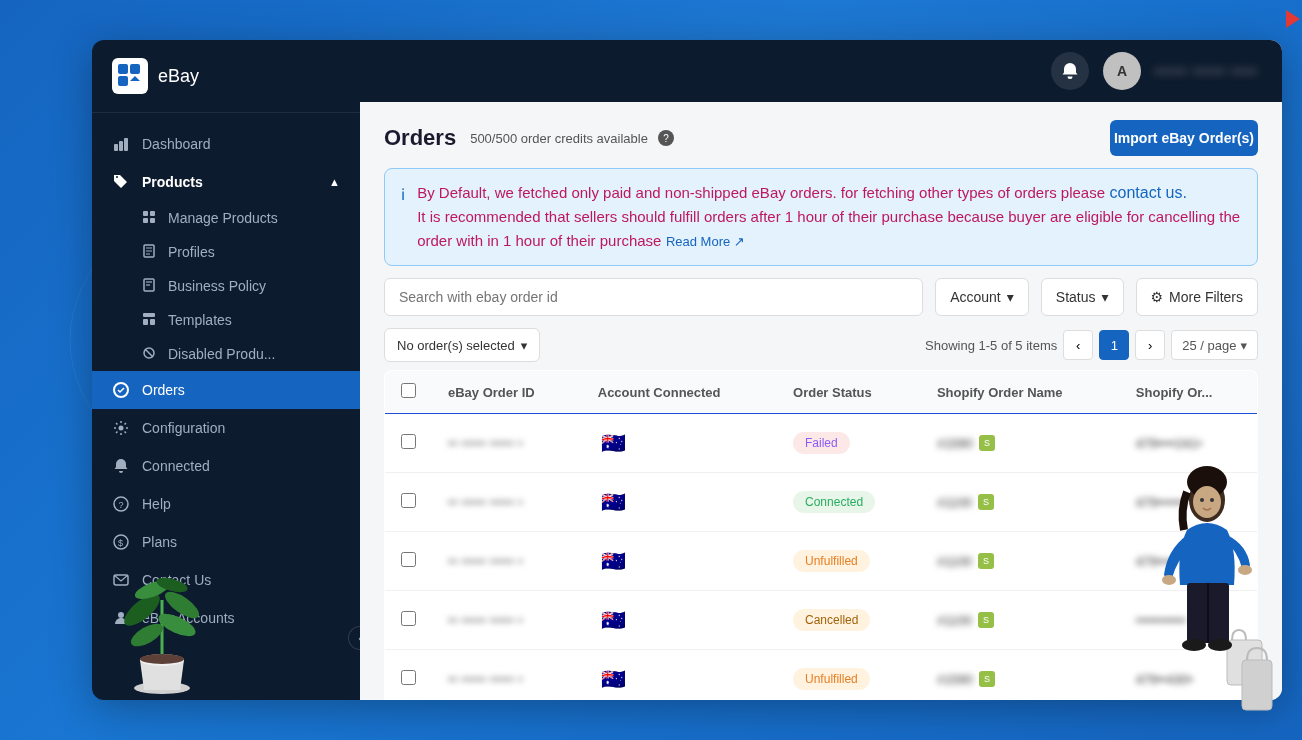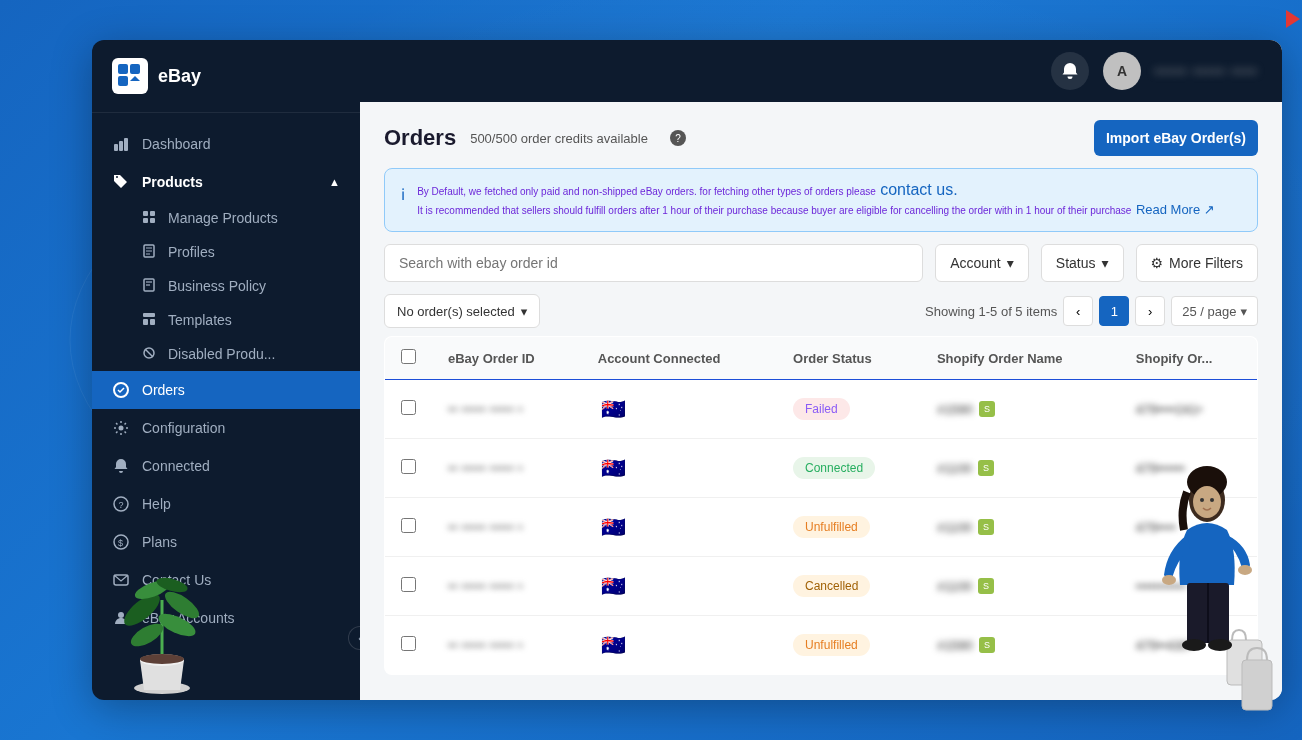--- a/index.html
+++ b/index.html
@@ -85,21 +85,21 @@
       background: white;
       border-radius: 6px;
       display: flex;
       align-items: center;
       justify-content: center;
     }
     .logo-icon svg { width: 28px; height: 28px; }
     .logo-text {
       color: white;
       font-size: 18px;
-      font-weight: 700;
+      font-weight: 400;
     }
 
     .sidebar-nav {
       flex: 1;
       padding: 12px 0;
       overflow-y: auto;
     }
     .sidebar-nav::-webkit-scrollbar { width: 0; }
 
     .nav-item {
@@ -227,39 +227,39 @@
     .orders-title {
       font-size: 22px;
       font-weight: 700;
       color: #1a1a2e;
     }
     .orders-credits {
       font-size: 13px;
       color: #555;
       display: flex;
       align-items: center;
-      gap: 22px;
+      gap: 10px;
     }
     .credits-question {
       width: 16px;
       height: 16px;
       background: #555;
       border-radius: 50%;
       color: white;
       font-size: 10px;
       display: flex;
       align-items: center;
       justify-content: center;
       cursor: pointer;
     }
     .import-btn {
       background: #1565c0;
       color: white;
       border: none;
-      padding: 10px 12px;
+      padding: 10px 4px;
       border-radius: 6px;
       font-size: 14px;
       font-weight: 600;
       cursor: pointer;
     }
 
     
     .info-banner {
       margin: 0 24px 12px;
       background: #e3f2fd;
@@ -269,22 +269,22 @@
       display: flex;
       gap: 12px;
     }
     .info-icon {
       color: #1565c0;
       font-size: 16px;
       margin-top: 2px;
       flex-shrink: 0;
     }
     .info-text {
-      font-size: 10px;
-      color: #6d28d9;
+      font-size: 15px;
+      color: #be185d;
       line-height: 1.6;
     }
     .info-link { color: #1565c0; text-decoration: none; }
     .read-more { color: #1565c0; text-decoration: none; font-size: 13px; }
 
     
     .filters-row {
       display: flex;
       align-items: center;
       gap: 12px;

